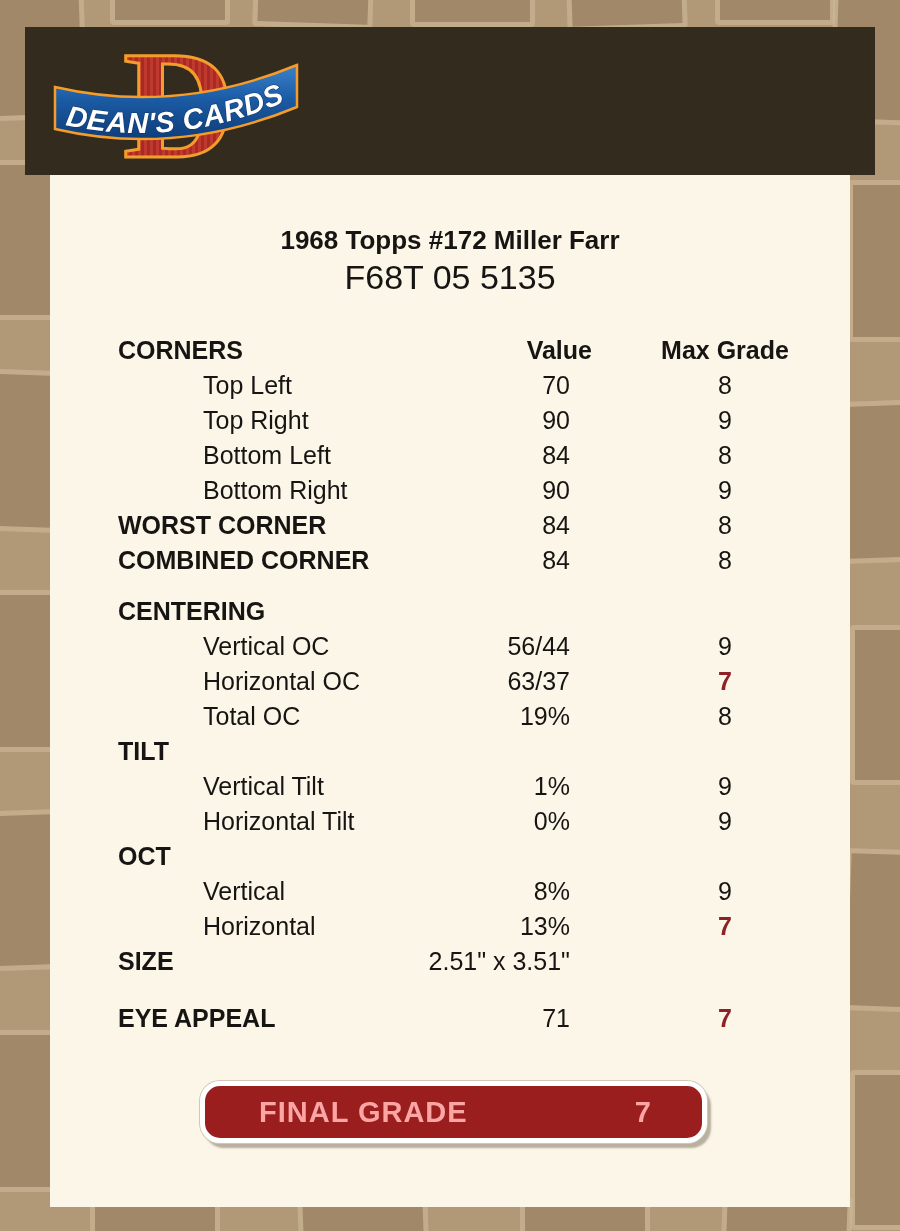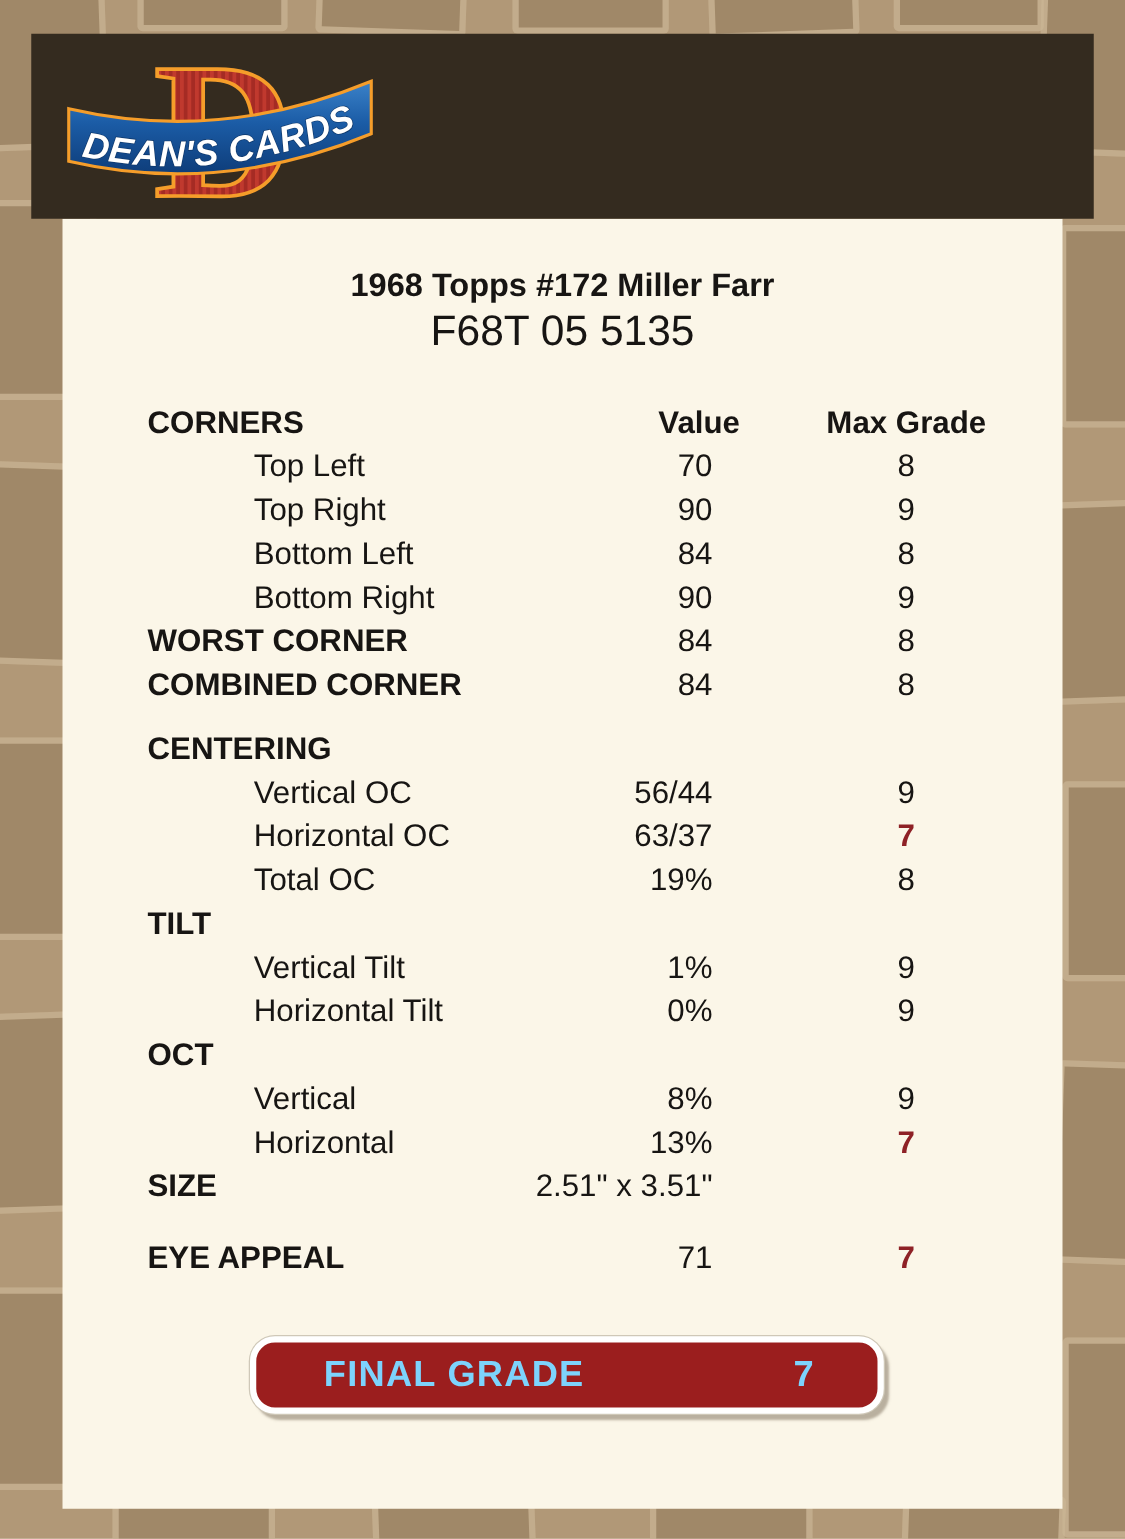--- a/index.html
+++ b/index.html
@@ -32,21 +32,21 @@
     text-align:center; color:#ffffff;
   }
   .header-title { font-size:43px; line-height:46px; margin-top:32px; letter-spacing:1px; font-weight:400; }
   .header-subtitle { font-size:33px; line-height:36px; margin-top:8px; font-weight:400; }
 
   
   .panel {
     position:absolute; left:50px; top:175px; width:800px; height:1032px;
     background:#fbf6e8; z-index:1;
   }
-  .card-title { text-align:center; font-weight:bold; font-size:26px; line-height:30px; margin-top:38px; }
+  .card-title { text-align:center; font-weight:bold; font-size:26px; line-height:30px; margin-top:50px; }
   .card-code  { text-align:center; font-size:34px; line-height:28px; margin-top:8px; }
 
   
   .stats { margin-top:42px; }
   .trow { display:flex; height:35px; line-height:35px; font-size:25px; white-space:nowrap; }
   .c-label { width:350px; padding-left:68px; }
   .trow.item .c-label { padding-left:153px; }
   .c-value { width:192px; text-align:right; padding-right:22px; }
   .trow.header .c-value { padding-right:0; }
   .c-max { width:150px; margin-left:58px; text-align:center; }
@@ -58,21 +58,21 @@
 
   
   .final-grade {
     margin:45px 0 0 150px;
     width:507px; height:62px;
     background:#9b1e1e;
     border:5px solid #ffffff;
     border-radius:20px;
     box-shadow: 0 0 0 1px #cfc8b8, 4px 5px 2px rgba(120,105,85,0.5);
     display:flex; align-items:center;
-    color:#7dd3fc; font-weight:bold; font-size:29px; letter-spacing:1px;
+    color:#fca5a5; font-weight:bold; font-size:29px; letter-spacing:1px;
   }
   .final-grade-label { margin-left:54px; }
   .final-grade-value { margin-left:auto; margin-right:50px; }
 </style>
 </head>
 <body>
 
 <div class="bg-collage">
   <div class="collage-card" style="left:-35px;top:-45px;width:120px;height:165px;transform:rotate(-2deg);"></div>
   <div class="collage-card" style="left:110px;top:-140px;width:120px;height:165px;"></div>

